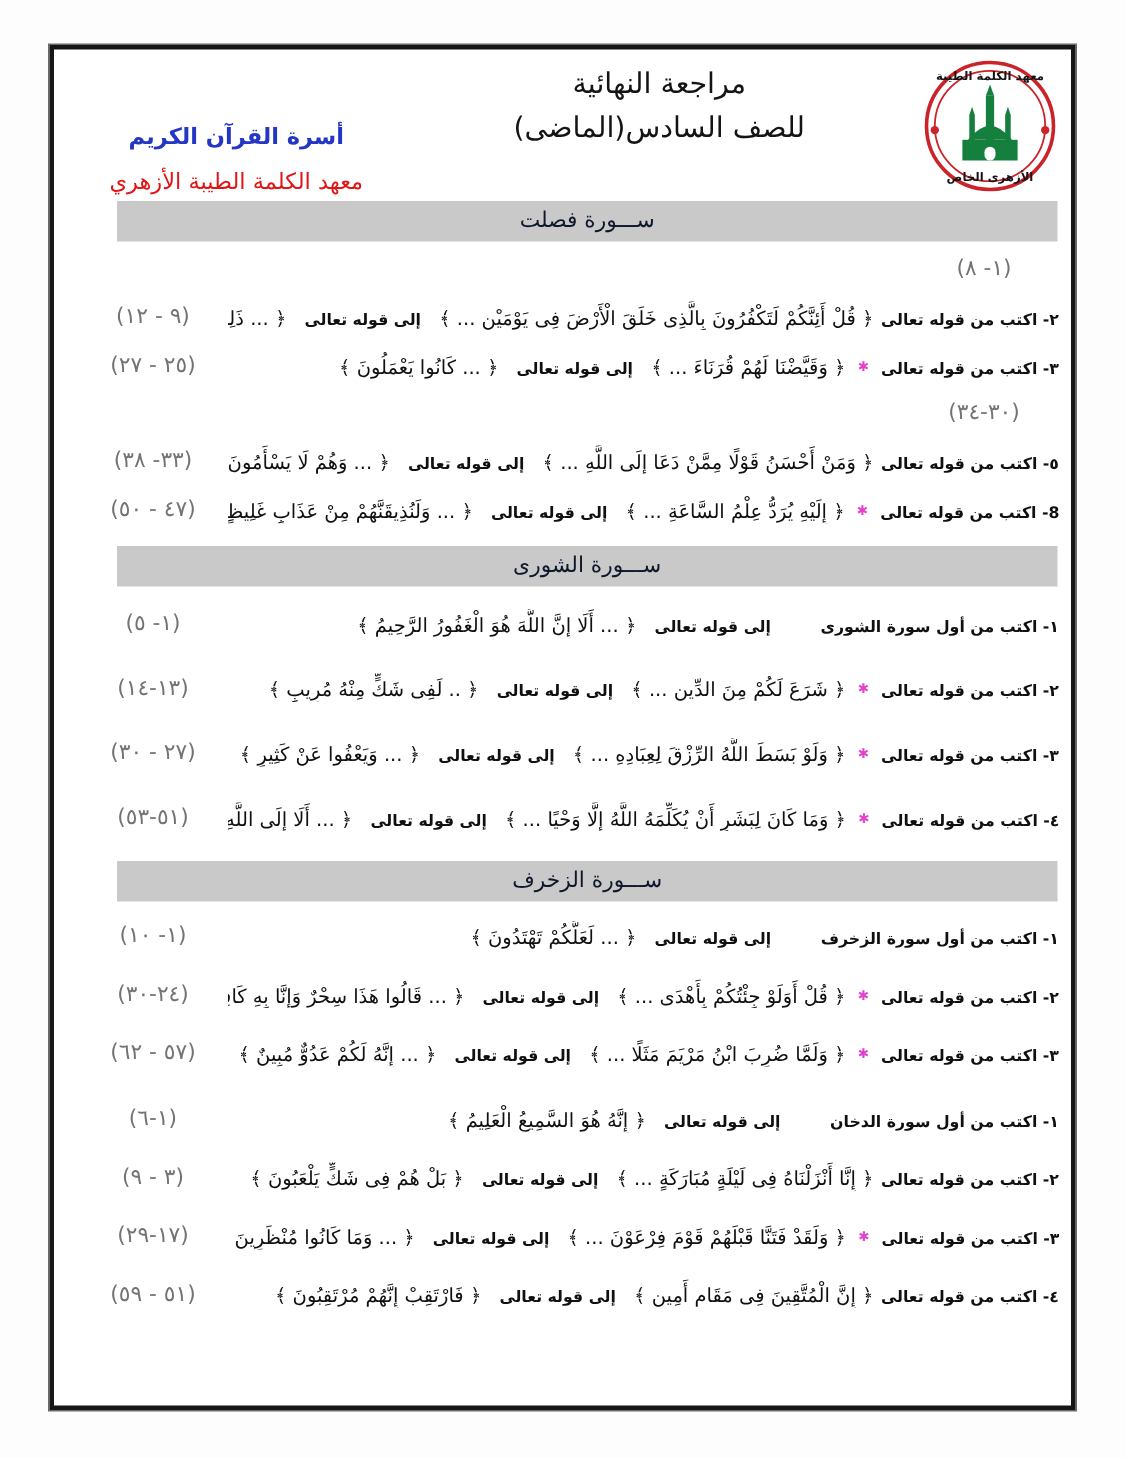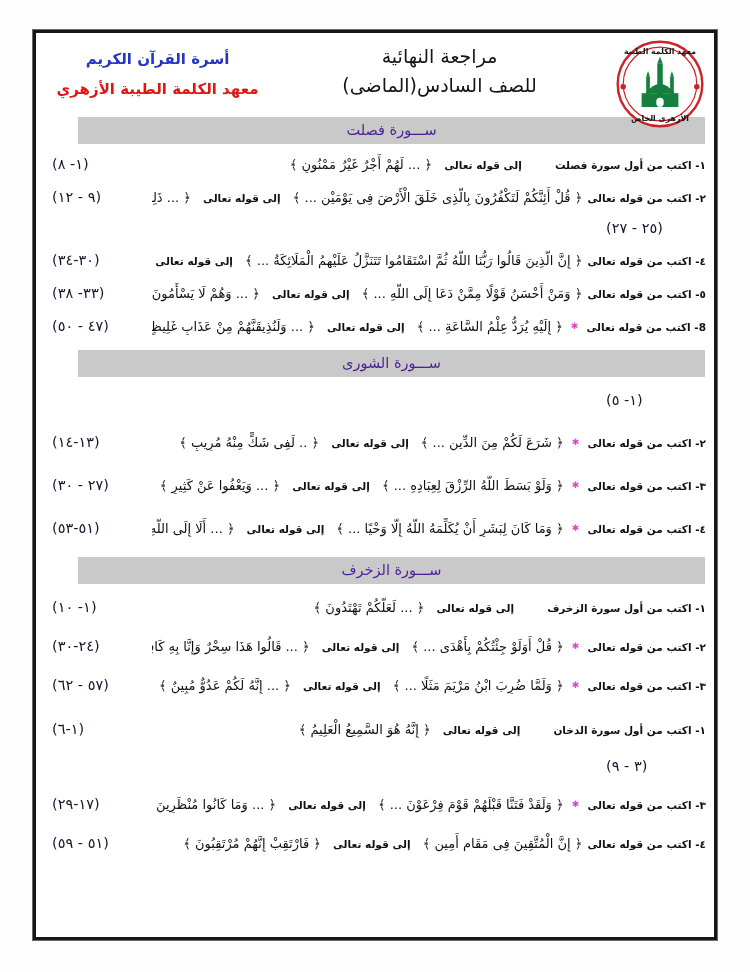--- a/index.html
+++ b/index.html
@@ -14,40 +14,40 @@
   }
   
   .header{
     display:flex;align-items:flex-start;height:84px;box-sizing:border-box;
     padding:5px 8px 0 14px;position:relative;z-index:2;
   }
   .logo{width:92px;height:92px;flex:0 0 auto;margin-top:0px;position:relative;z-index:3;text-align:right;}
   .titleBox{flex:1;text-align:center;padding-top:4px;}
   .title-line{font-weight:normal;font-size:19px;line-height:1.55;color:#141414;}
   .orgBox{flex:0 0 215px;text-align:center;padding-top:12px;}
-  .org1{color:var(--blue,#2336c4);font-weight:bold;font-size:15px;margin-bottom:12px;}
-  .org2{color:var(--red,#e01616);font-weight:bold;font-size:15px;}
+  .org1{color:var(--blue,#2336c4);font-weight:bold;font-size:15px;margin-bottom:12px;margin-top:32px;}
+  .org2{color:var(--red,#e01616);font-weight:normal;font-size:15px;}
   
   .section-bar{
-    background:var(--bar,#c9c9c9);margin:0 9px 0 42px;height:27px;line-height:27px;
-    text-align:center;font-size:14.5px;color:#4c1d95;position:relative;z-index:1;
+    background:var(--bar,#c9c9c9);margin:17px 9px 0 42px;height:27px;line-height:27px;
+    text-align:center;font-size:14.5px;color:#0f172a;position:relative;z-index:1;
   }
   .section + .section .section-bar{margin-top:6px;}
   .items{padding:3px 8px 2px 16px;}
   .item{display:flex;align-items:center;justify-content:space-between;padding:7px 0;overflow:hidden;}
   .section:nth-of-type(2) .item{padding:12px 0;}
   .section:nth-of-type(3) .item{padding:10px 0;}
   .section:nth-of-type(4) .item{padding:10px 0;}
   .qtext{flex:1;text-align:right;white-space:nowrap;overflow:hidden;color:#101010;}
   .label{font-weight:bold;font-size:10.5px;}
   .mid{font-weight:bold;font-size:10.5px;margin:0 7px;}
   .mid.gap{margin-right:28px;}
   .quote{font-size:13px;}
   .marker{color:var(--magenta,#e044cc);font-size:9px;vertical-align:2px;margin:0 3px;}
-  .range{flex:0 0 100px;text-align:left;font-size:14.5px;color:#0f172a;white-space:nowrap;direction:rtl;}
+  .range{flex:0 0 100px;text-align:center;font-size:14.5px;color:#737373;white-space:nowrap;direction:rtl;}
 </style>
 </head>
 <body>
 
 <div class="frame">
 
   <div class="header">
     <div class="logo">
       <svg viewBox="0 0 100 100" width="92" height="92">
         <circle cx="50" cy="50" r="46" fill="#ffffff" stroke="#cc2229" stroke-width="2.6"></circle>
@@ -77,89 +77,89 @@
       <div class="org1">أسرة القرآن الكريم</div>
       <div class="org2">معهد الكلمة الطيبة الأزهري</div>
     </div>
   </div>
 
   <div id="sections">
   <div class="section">
     <div class="section-bar">ســـورة فصلت</div>
     <div class="items">
   <div class="item">
-    <span class="qtext">
-      <span class="label">١- اكتب من أول سورة فصلت</span>
+    <span class="range">(١- ٨)</span>
+  </div>
+
+  <div class="item">
+    <span class="qtext">
+      <span class="label">٢- اكتب من قوله تعالى</span>
+      
+      <span class="quote">﴿ قُلْ أَئِنَّكُمْ لَتَكْفُرُونَ بِالَّذِى خَلَقَ الْأَرْضَ فِى يَوْمَيْنِ ... ﴾</span>
+      <span class="mid">إلى قوله تعالى</span>
+      <span class="quote">﴿ ... ذَلِكَ تَقْدِيرُ الْعَزِيزِ الْعَلِيمِ ﴾</span>
+      
+    </span>
+    <span class="range">(٩ - ١٢)</span>
+  </div>
+
+  <div class="item">
+    <span class="qtext">
+      <span class="label">٣- اكتب من قوله تعالى</span>
+      <span class="marker">✱</span>
+      <span class="quote">﴿ وَقَيَّضْنَا لَهُمْ قُرَنَاءَ ... ﴾</span>
+      <span class="mid">إلى قوله تعالى</span>
+      <span class="quote">﴿ ... كَانُوا يَعْمَلُونَ ﴾</span>
+      
+    </span>
+    <span class="range">(٢٥ - ٢٧)</span>
+  </div>
+
+  <div class="item">
+    <span class="range">(٣٠-٣٤)</span>
+  </div>
+
+  <div class="item">
+    <span class="qtext">
+      <span class="label">٥- اكتب من قوله تعالى</span>
+      
+      <span class="quote">﴿ وَمَنْ أَحْسَنُ قَوْلًا مِمَّنْ دَعَا إِلَى اللَّهِ ... ﴾</span>
+      <span class="mid">إلى قوله تعالى</span>
+      <span class="quote">﴿ ... وَهُمْ لَا يَسْأَمُونَ ﴾</span>
+      
+    </span>
+    <span class="range">(٣٣- ٣٨)</span>
+  </div>
+
+  <div class="item">
+    <span class="qtext">
+      <span class="label">8- اكتب من قوله تعالى</span>
+      <span class="marker">✱</span>
+      <span class="quote">﴿ إِلَيْهِ يُرَدُّ عِلْمُ السَّاعَةِ ... ﴾</span>
+      <span class="mid">إلى قوله تعالى</span>
+      <span class="quote">﴿ ... وَلَنُذِيقَنَّهُمْ مِنْ عَذَابٍ غَلِيظٍ ﴾</span>
+      
+    </span>
+    <span class="range">(٤٧ - ٥٠)</span>
+  </div>
+</div>
+  </div>
+
+  <div class="section">
+    <div class="section-bar">ســـورة الشورى</div>
+    <div class="items">
+  <div class="item">
+    <span class="qtext">
+      <span class="label">١- اكتب من أول سورة الشورى</span>
       
       
       <span class="mid gap">إلى قوله تعالى</span>
-      <span class="quote">﴿ ... لَهُمْ أَجْرٌ غَيْرُ مَمْنُونٍ ﴾</span>
-      
-    </span>
-    <span class="range">(١- ٨)</span>
-  </div>
-
-  <div class="item">
-    <span class="qtext">
-      <span class="label">٢- اكتب من قوله تعالى</span>
-      
-      <span class="quote">﴿ قُلْ أَئِنَّكُمْ لَتَكْفُرُونَ بِالَّذِى خَلَقَ الْأَرْضَ فِى يَوْمَيْنِ ... ﴾</span>
-      <span class="mid">إلى قوله تعالى</span>
-      <span class="quote">﴿ ... ذَلِكَ تَقْدِيرُ الْعَزِيزِ الْعَلِيمِ ﴾</span>
-      
-    </span>
-    <span class="range">(٩ - ١٢)</span>
-  </div>
-
-  <div class="item">
-    <span class="range">(٢٥ - ٢٧)</span>
-  </div>
-
-  <div class="item">
-    <span class="qtext">
-      <span class="label">٤- اكتب من قوله تعالى</span>
-      
-      <span class="quote">﴿ إِنَّ الَّذِينَ قَالُوا رَبُّنَا اللَّهُ ثُمَّ اسْتَقَامُوا تَتَنَزَّلُ عَلَيْهِمُ الْمَلَائِكَةُ ... ﴾</span>
-      <span class="mid">إلى قوله تعالى</span>
-      
-      
-    </span>
-    <span class="range">(٣٠-٣٤)</span>
-  </div>
-
-  <div class="item">
-    <span class="qtext">
-      <span class="label">٥- اكتب من قوله تعالى</span>
-      
-      <span class="quote">﴿ وَمَنْ أَحْسَنُ قَوْلًا مِمَّنْ دَعَا إِلَى اللَّهِ ... ﴾</span>
-      <span class="mid">إلى قوله تعالى</span>
-      <span class="quote">﴿ ... وَهُمْ لَا يَسْأَمُونَ ﴾</span>
-      
-    </span>
-    <span class="range">(٣٣- ٣٨)</span>
-  </div>
-
-  <div class="item">
-    <span class="qtext">
-      <span class="label">8- اكتب من قوله تعالى</span>
-      <span class="marker">✱</span>
-      <span class="quote">﴿ إِلَيْهِ يُرَدُّ عِلْمُ السَّاعَةِ ... ﴾</span>
-      <span class="mid">إلى قوله تعالى</span>
-      <span class="quote">﴿ ... وَلَنُذِيقَنَّهُمْ مِنْ عَذَابٍ غَلِيظٍ ﴾</span>
-      
-    </span>
-    <span class="range">(٤٧ - ٥٠)</span>
-  </div>
-</div>
-  </div>
-
-  <div class="section">
-    <div class="section-bar">ســـورة الشورى</div>
-    <div class="items">
-  <div class="item">
+      <span class="quote">﴿ ... أَلَا إِنَّ اللَّهَ هُوَ الْغَفُورُ الرَّحِيمُ ﴾</span>
+      
+    </span>
     <span class="range">(١- ٥)</span>
   </div>
 
   <div class="item">
     <span class="qtext">
       <span class="label">٢- اكتب من قوله تعالى</span>
       <span class="marker">✱</span>
       <span class="quote">﴿ شَرَعَ لَكُمْ مِنَ الدِّينِ ... ﴾</span>
       <span class="mid">إلى قوله تعالى</span>
       <span class="quote">﴿ .. لَفِى شَكٍّ مِنْهُ مُرِيبٍ ﴾</span>
@@ -243,20 +243,28 @@
       
       
       <span class="mid gap">إلى قوله تعالى</span>
       <span class="quote">﴿ إِنَّهُ هُوَ السَّمِيعُ الْعَلِيمُ ﴾</span>
       
     </span>
     <span class="range">(١-٦)</span>
   </div>
 
   <div class="item">
+    <span class="qtext">
+      <span class="label">٢- اكتب من قوله تعالى</span>
+      
+      <span class="quote">﴿ إِنَّا أَنْزَلْنَاهُ فِى لَيْلَةٍ مُبَارَكَةٍ ... ﴾</span>
+      <span class="mid">إلى قوله تعالى</span>
+      <span class="quote">﴿ بَلْ هُمْ فِى شَكٍّ يَلْعَبُونَ ﴾</span>
+      
+    </span>
     <span class="range">(٣ - ٩)</span>
   </div>
 
   <div class="item">
     <span class="qtext">
       <span class="label">٣- اكتب من قوله تعالى</span>
       <span class="marker">✱</span>
       <span class="quote">﴿ وَلَقَدْ فَتَنَّا قَبْلَهُمْ قَوْمَ فِرْعَوْنَ ... ﴾</span>
       <span class="mid">إلى قوله تعالى</span>
       <span class="quote">﴿ ... وَمَا كَانُوا مُنْظَرِينَ ﴾</span>

